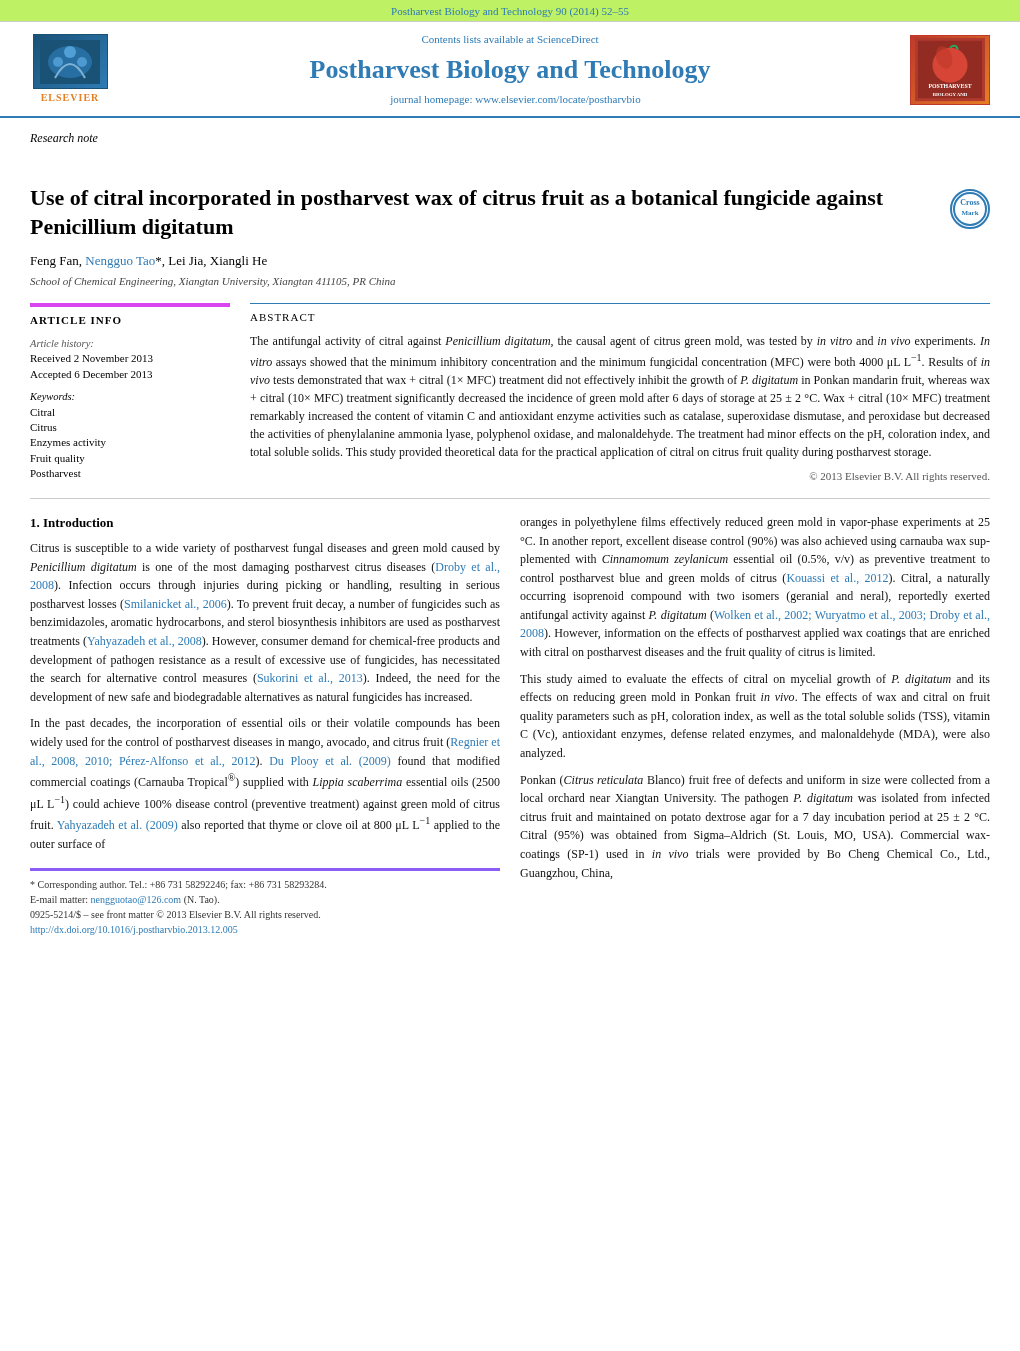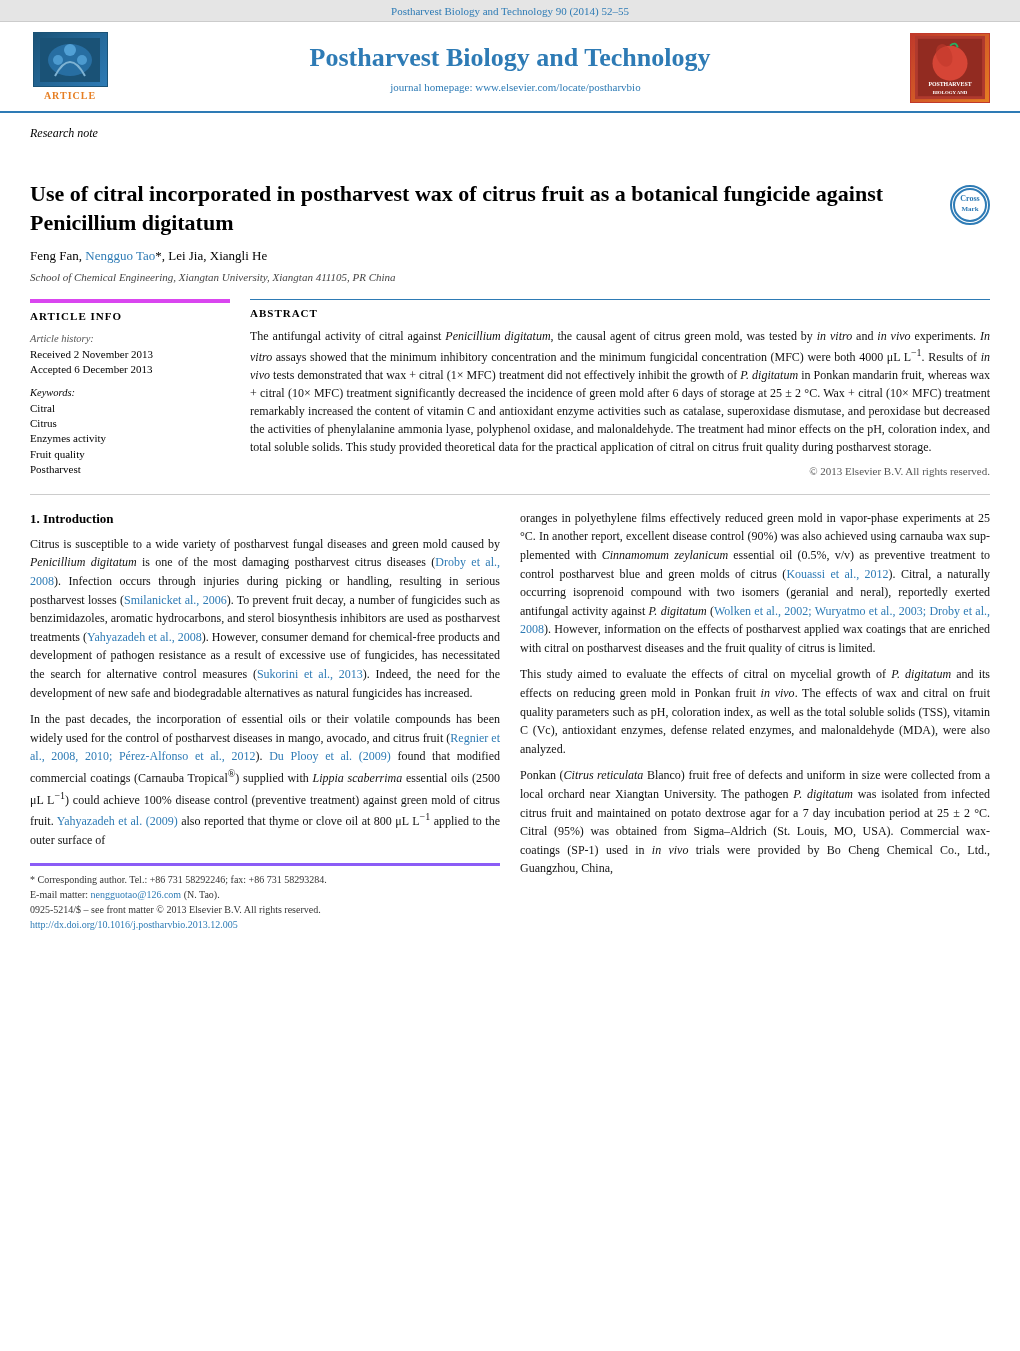--- a/index.html
+++ b/index.html
@@ -6,21 +6,21 @@
     body {
       font-family: 'Times New Roman', Times, serif;
       background: #fff;
       color: #000;
       width: 1020px;
       min-height: 1351px;
       font-size: 13px;
       line-height: 1.4;
     }
     .top-bar {
-      background: #e5e5e5;
+      background: #bef264;
       text-align: center;
       padding: 4px 0 2px 0;
       font-size: 11px;
       color: #2e7bb5;
       border-bottom: 1px solid #ccc;
     }
     .journal-header {
       display: flex;
       align-items: center;
       justify-content: space-between;
@@ -187,21 +187,21 @@
     }
     .abstract-col {
       flex: 1;
       border-top: 1px solid #2e7bb5;
       padding-top: 6px;
     }
     .abstract-title {
       font-size: 11px;
       font-variant: small-caps;
       letter-spacing: 1px;
-      font-weight: bold;
+      font-weight: normal;
       margin-bottom: 6px;
     }
     .abstract-text {
       font-size: 12px;
       line-height: 1.5;
       text-align: justify;
       color: #111;
     }
     .copyright {
       text-align: right;
@@ -268,24 +268,27 @@
       <svg width="60" height="44" viewBox="0 0 60 44">
         <rect width="60" height="44" fill="#1a5276"></rect>
 
         <ellipse cx="30" cy="22" rx="22" ry="16" fill="#2e7bb5" opacity="0.7"></ellipse>
         <path d="M15 38 Q30 10 45 38" fill="none" stroke="#7fb3d3" stroke-width="2"></path>
         <circle cx="30" cy="12" r="6" fill="#5dade2" opacity="0.8"></circle>
         <circle cx="18" cy="22" r="5" fill="#5dade2" opacity="0.7"></circle>
         <circle cx="42" cy="22" r="5" fill="#5dade2" opacity="0.7"></circle>
       </svg>
     </div>
-    <div class="elsevier-text">ARTICLE</div>
+    <div class="elsevier-text">ELSEVIER</div>
   </div>
 
   <div class="journal-title-center">
+    <div class="sciencedirect-link">
+      <span>Contents lists available at ScienceDirect</span>
+    </div>
     <div class="journal-name">Postharvest Biology and Technology</div>
     <div class="journal-homepage">
       <span>journal homepage: www.elsevier.com/locate/postharvbio</span>
     </div>
   </div>
 
   <div class="journal-logo-right">
     <svg width="72" height="65" viewBox="0 0 72 65">
       <rect width="72" height="65" fill="#b03a2e"></rect>
       <rect x="3" y="3" width="66" height="59" fill="#922b21"></rect>

